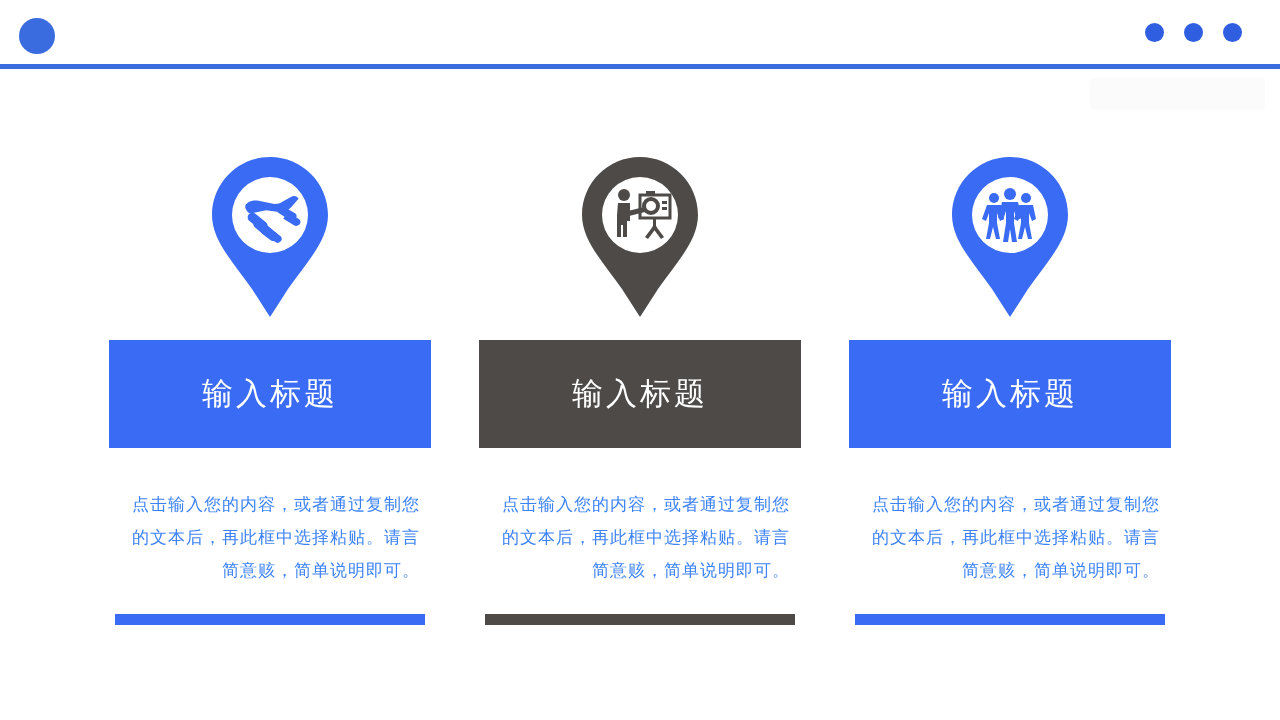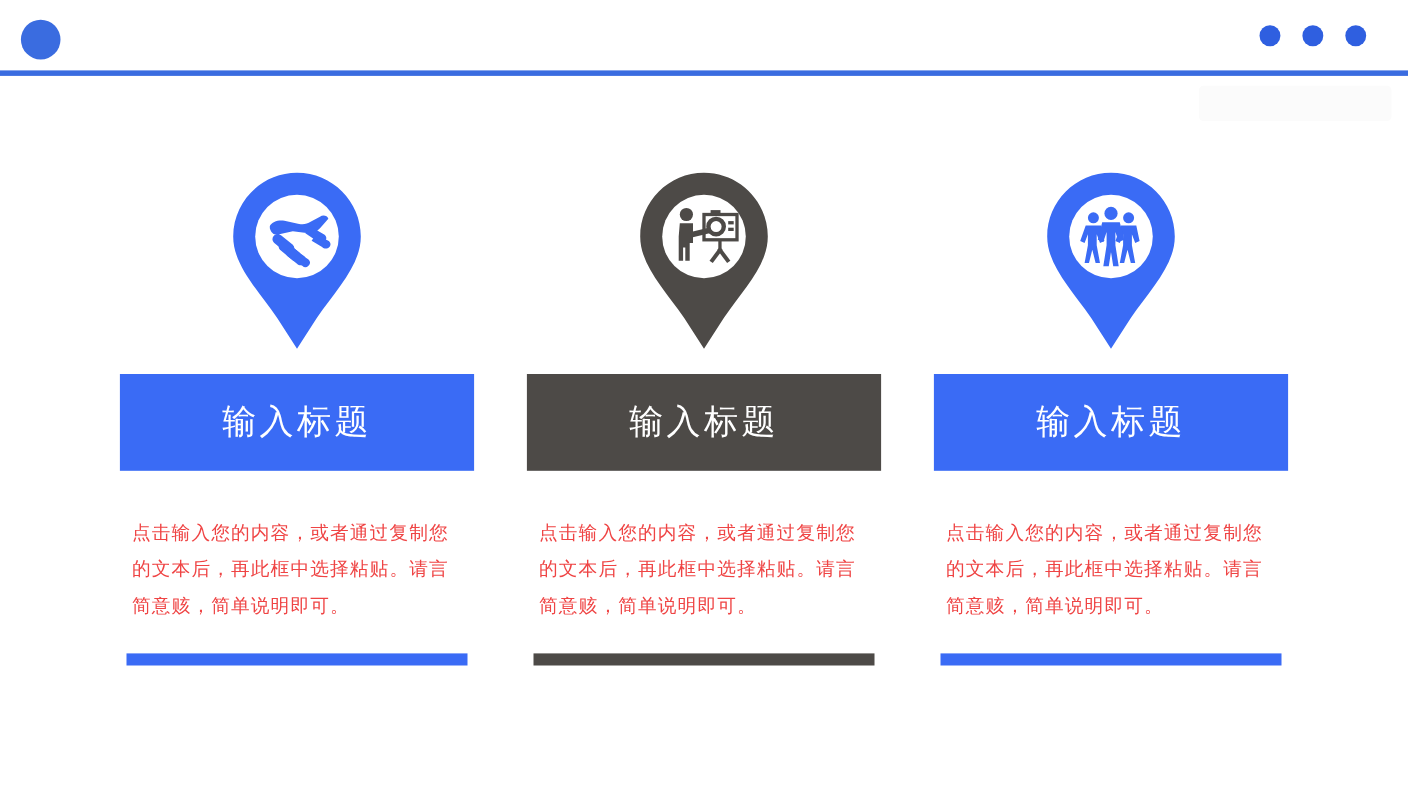--- a/index.html
+++ b/index.html
@@ -83,39 +83,39 @@
 
   .pin {
     width: 128px;
     height: 170px;
     position: relative;
   }
   .pin svg { display: block; }
 
   .col-title {
     width: 322px;
-    height: 88px;
+    height: 108px;
     margin-top: 15px;
     display: flex;
     align-items: center;
     justify-content: center;
     color: #ffffff;
     font-size: 31px;
     letter-spacing: 3px;
   }
   .col-title.blue { background: #3a6bf5; }
   .col-title.gray { background: #4d4a47; }
 
   .col-body {
     width: 300px;
     margin-top: 40px;
-    text-align: left;
+    text-align: right;
     font-size: 17px;
     line-height: 33px;
-    color: #ef4444;
+    color: #3b82f6;
     letter-spacing: 1px;
   }
 
   .col-rule {
     width: 310px;
     height: 11px;
     margin-top: 27px;
   }
   .col-rule.blue { background: #3a6bf5; }
   .col-rule.gray { background: #4d4a47; }

